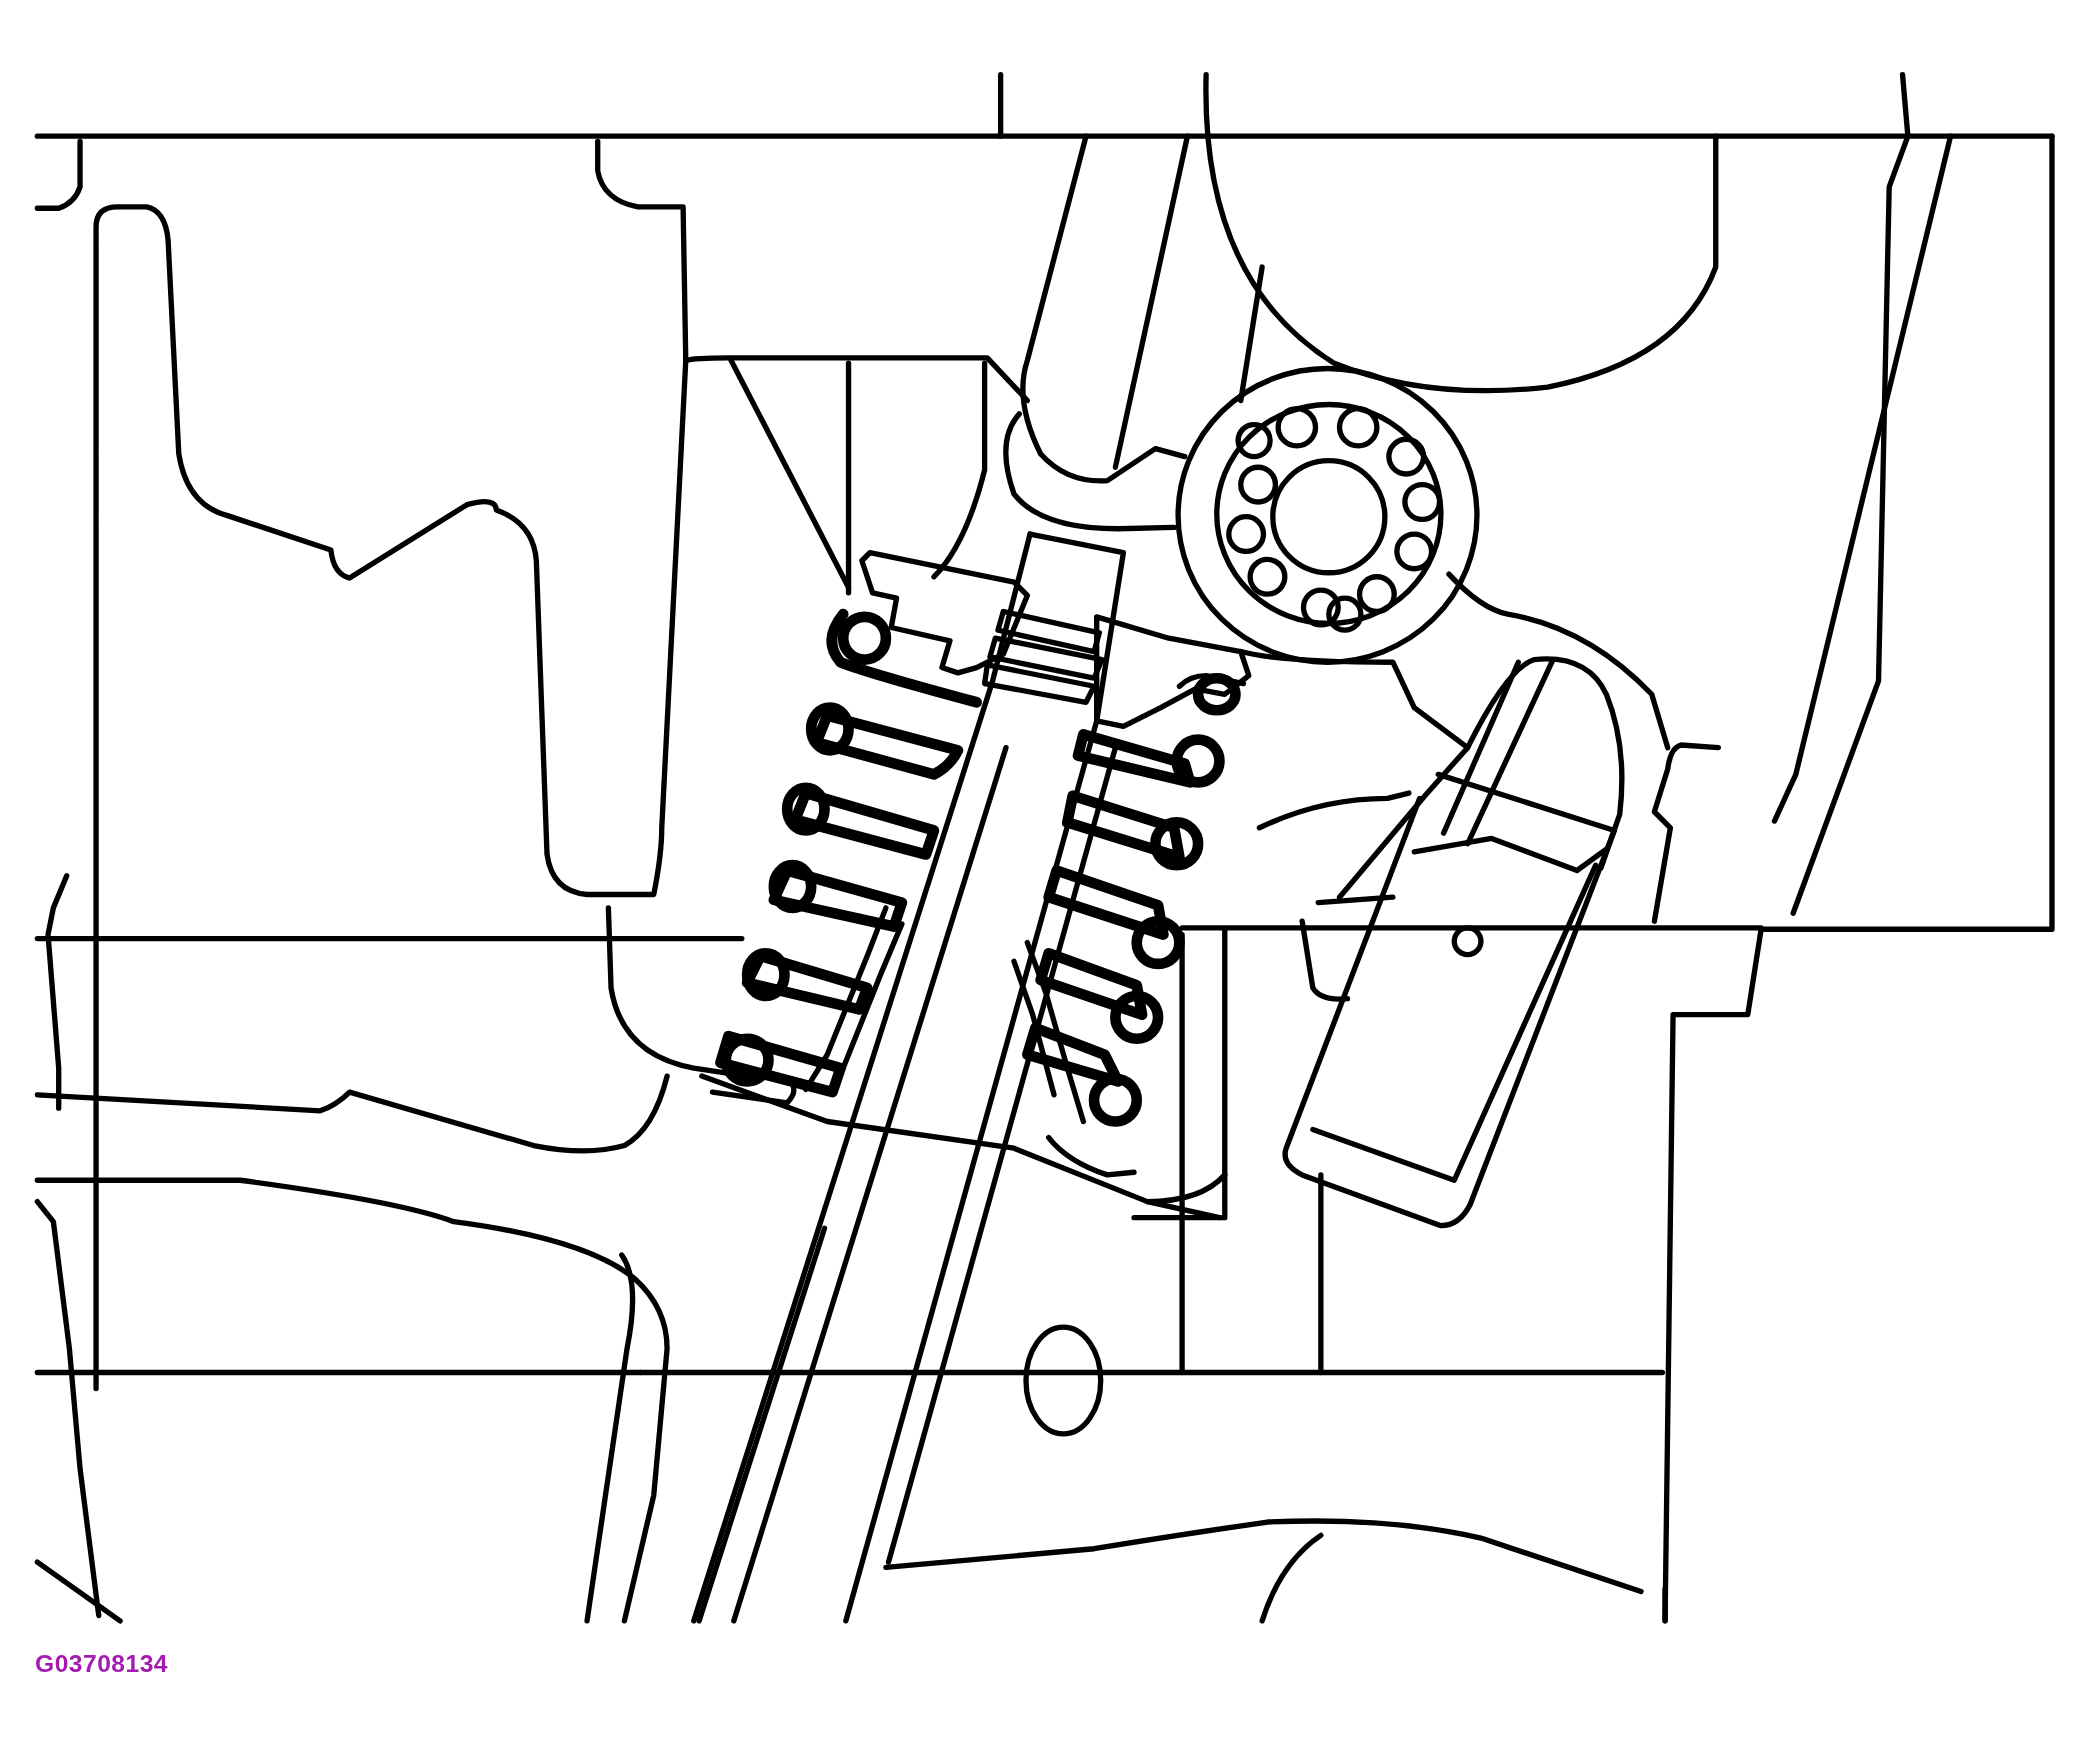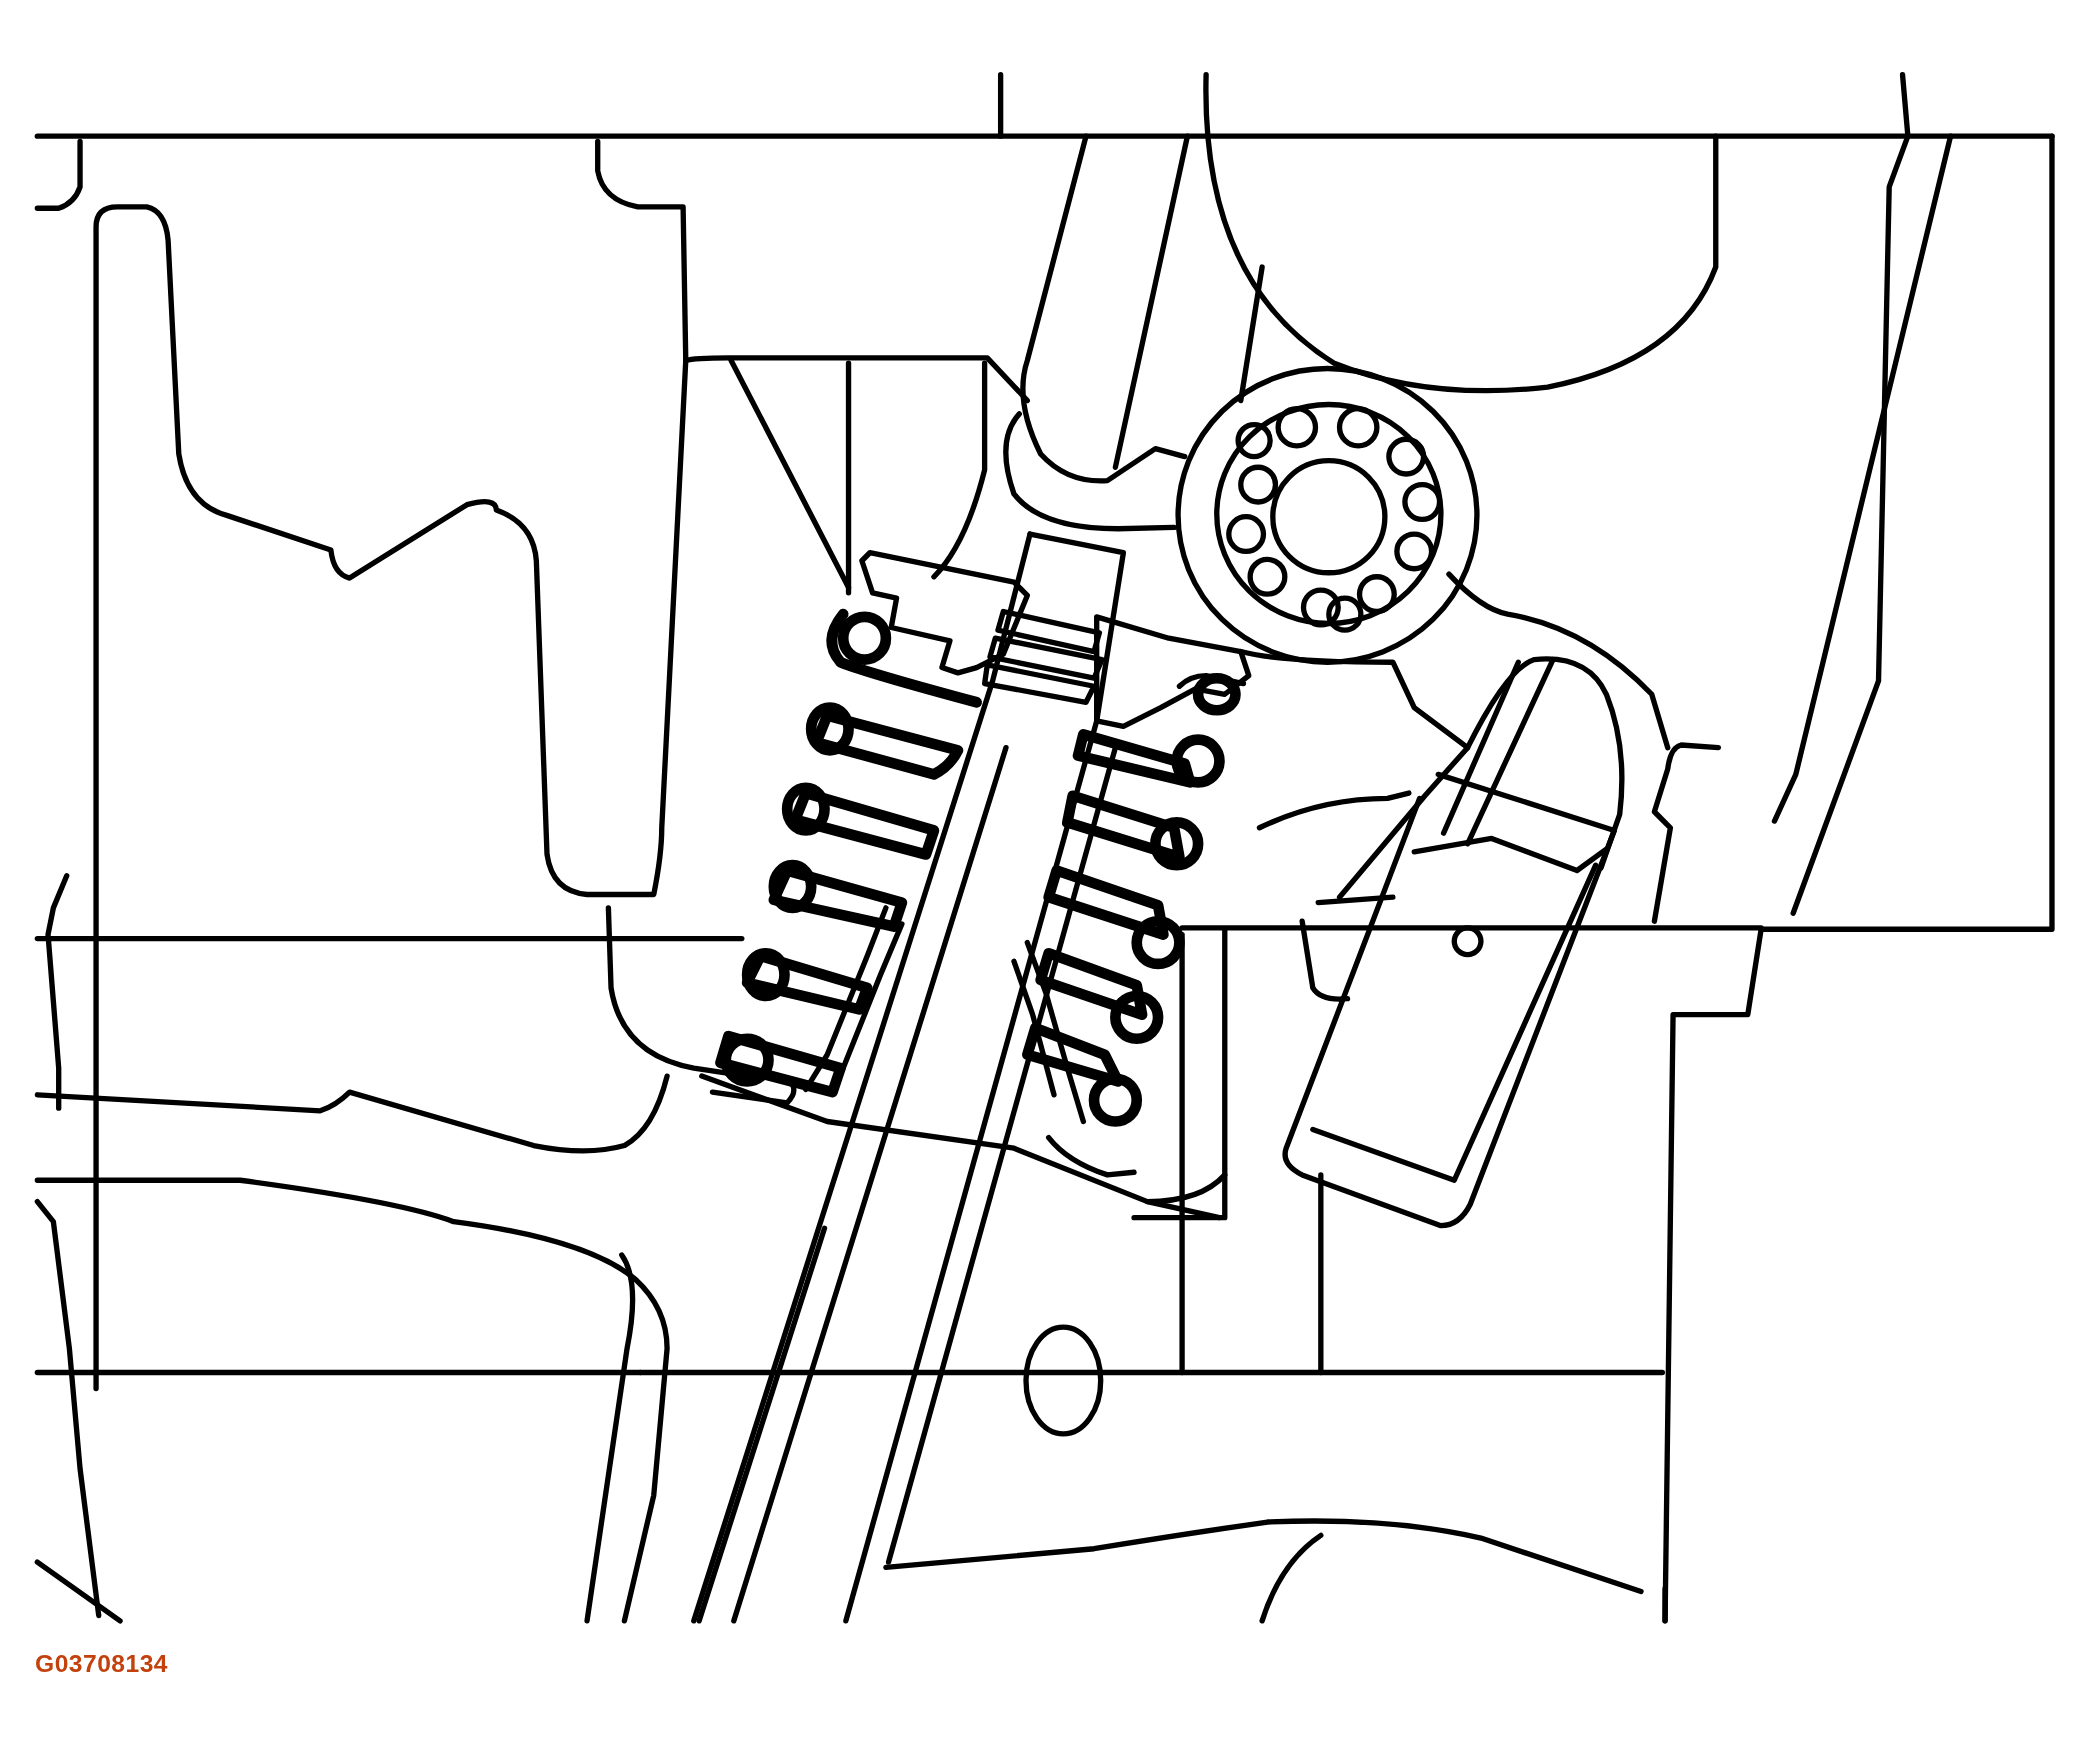--- a/index.html
+++ b/index.html
@@ -4,21 +4,21 @@
 <style>
   html, body { margin: 0; padding: 0; background: #ffffff; }
   body { width: 2092px; height: 1745px; overflow: hidden; position: relative; }
   #diagram { position: absolute; left: 0; top: 0; width: 2092px; height: 1745px; }
   #diagram path, #diagram line, #diagram polyline, #diagram polygon, #diagram ellipse, #diagram circle, #diagram rect {
     fill: none; stroke: #000000; stroke-width: 4; stroke-linejoin: round; stroke-linecap: round;
   }
   #diagram .thick { stroke-width: 8; }
   .figure-id {
     position: absolute; left: 35px; top: 1650px;
-    font-family: "Liberation Sans", sans-serif; font-weight: bold; font-size: 24.6px; color: #c2410c;
+    font-family: "Liberation Sans", sans-serif; font-weight: bold; font-size: 24.6px; color: #a21caf;
     letter-spacing: 0.5px;
   }
 </style>
 </head>
 <body>
 
 <svg id="diagram" viewBox="0 0 1568 1307" preserveAspectRatio="none">
 
   <g>
 

